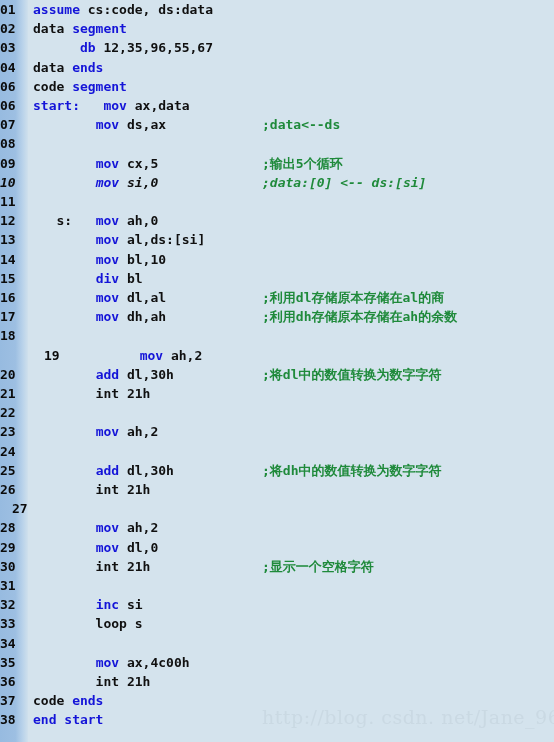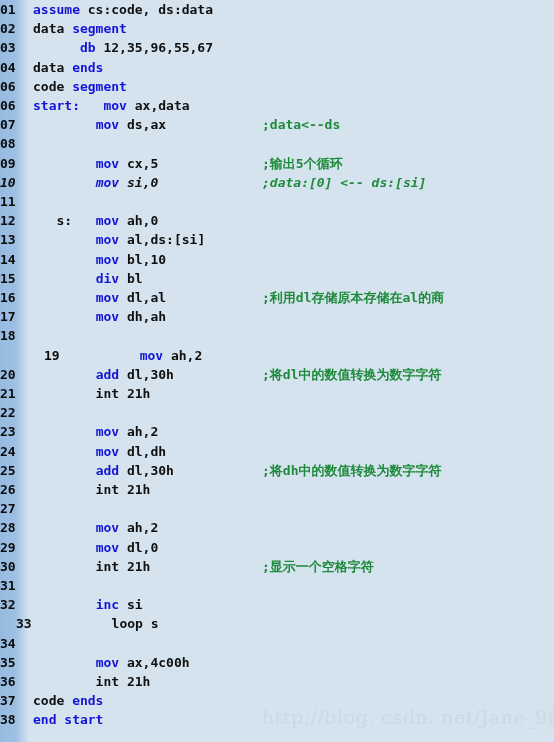--- a/index.html
+++ b/index.html
@@ -93,37 +93,37 @@
       <div class="code-line" style="top: 115.2px; position: absolute; left: 0px; width: 554px;"><span class="ln">07</span><span class="src"><span class="pl">        </span><span class="kw">mov</span><span class="pl"> ds,ax</span></span><span class="cmt">;data&lt;--ds</span></div>
       <div class="code-line" style="top: 134.4px; position: absolute; left: 0px; width: 554px;"><span class="ln">08</span><span class="src"></span></div>
       <div class="code-line" style="top: 153.6px; position: absolute; left: 0px; width: 554px;"><span class="ln">09</span><span class="src"><span class="pl">        </span><span class="kw">mov</span><span class="pl"> cx,5</span></span><span class="cmt cn">;输出5个循环</span></div>
       <div class="code-line" style="top: 172.8px; position: absolute; left: 0px; width: 468px; font-style: italic;"><span class="ln">10</span><span class="src"><span class="pl">        </span><span class="kw">mov</span><span class="pl"> si,0</span></span><span class="cmt">;data:[0] &lt;-- ds:[si]</span></div>
       <div class="code-line" style="top: 192px; position: absolute; left: 0px; width: 554px;"><span class="ln">11</span><span class="src"></span></div>
       <div class="code-line" style="top: 211.2px; position: absolute; left: 0px; width: 554px;"><span class="ln">12</span><span class="src"><span class="pl">   s:   </span><span class="kw">mov</span><span class="pl"> ah,0</span></span></div>
       <div class="code-line" style="top: 230.4px; position: absolute; left: 0px; width: 554px;"><span class="ln">13</span><span class="src"><span class="pl">        </span><span class="kw">mov</span><span class="pl"> al,ds:[si]</span></span></div>
       <div class="code-line" style="top: 249.6px; position: absolute; left: 0px; width: 468px;"><span class="ln">14</span><span class="src"><span class="pl">        </span><span class="kw">mov</span><span class="pl"> bl,10</span></span></div>
       <div class="code-line" style="top: 268.8px; position: absolute; left: 0px; width: 554px;"><span class="ln">15</span><span class="src"><span class="pl">        </span><span class="kw">div</span><span class="pl"> bl</span></span></div>
       <div class="code-line" style="top: 288px; position: absolute; left: 0px; width: 554px;"><span class="ln">16</span><span class="src"><span class="pl">        </span><span class="kw">mov</span><span class="pl"> dl,al</span></span><span class="cmt cn">;利用dl存储原本存储在al的商</span></div>
-      <div class="code-line" style="top: 307.2px; position: absolute; left: 0px; width: 554px;"><span class="ln">17</span><span class="src"><span class="pl">        </span><span class="kw">mov</span><span class="pl"> dh,ah</span></span></div>
+      <div class="code-line" style="top: 307.2px; position: absolute; left: 0px; width: 554px;"><span class="ln">17</span><span class="src"><span class="pl">        </span><span class="kw">mov</span><span class="pl"> dh,ah</span></span><span class="cmt cn">;利用dh存储原本存储在ah的余数</span></div>
       <div class="code-line" style="top: 326.4px; position: absolute; left: 0px; width: 554px;"><span class="ln">18</span><span class="src"></span></div>
       <div class="code-line" style="top: 345.6px; position: absolute; left: 0px; width: 554px; margin-left: 44px;"><span class="ln">19</span><span class="src"><span class="pl">        </span><span class="kw">mov</span><span class="pl"> ah,2</span></span></div>
       <div class="code-line" style="top: 364.8px; position: absolute; left: 0px; width: 554px;"><span class="ln">20</span><span class="src"><span class="pl">        </span><span class="kw">add</span><span class="pl"> dl,30h</span></span><span class="cmt cn">;将dl中的数值转换为数字字符</span></div>
       <div class="code-line" style="top: 384px; position: absolute; left: 0px; width: 554px;"><span class="ln">21</span><span class="src"><span class="pl">        int 21h</span></span></div>
       <div class="code-line" style="top: 403.2px; position: absolute; left: 0px; width: 554px;"><span class="ln">22</span><span class="src"></span></div>
       <div class="code-line" style="top: 422.4px; position: absolute; left: 0px; width: 554px;"><span class="ln">23</span><span class="src"><span class="pl">        </span><span class="kw">mov</span><span class="pl"> ah,2</span></span></div>
-      <div class="code-line" style="top: 441.6px; position: absolute; left: 0px; width: 554px;"><span class="ln">24</span><span class="src"><span class="pl">        </span><span class="kw">mov</span><span class="pl"> dl,dh</span></span></div>
+      <div class="code-line" style="top: 441.6px; position: absolute; left: 0px; width: 554px;"><span class="ln">24</span></div>
       <div class="code-line" style="top: 460.8px; position: absolute; left: 0px; width: 554px;"><span class="ln">25</span><span class="src"><span class="pl">        </span><span class="kw">add</span><span class="pl"> dl,30h</span></span><span class="cmt cn">;将dh中的数值转换为数字字符</span></div>
       <div class="code-line" style="top: 480px; position: absolute; left: 0px; width: 554px;"><span class="ln">26</span><span class="src"><span class="pl">        int 21h</span></span></div>
-      <div class="code-line" style="top: 499.2px; position: absolute; left: 0px; width: 498px;"><span class="ln">27</span><span class="src"></span></div>
+      <div class="code-line" style="top: 499.2px; position: absolute; left: 12px; width: 498px;"><span class="ln">27</span><span class="src"></span></div>
       <div class="code-line" style="top: 518.4px; position: absolute; left: 0px; width: 554px;"><span class="ln">28</span><span class="src"><span class="pl">        </span><span class="kw">mov</span><span class="pl"> ah,2</span></span></div>
       <div class="code-line" style="top: 537.6px; position: absolute; left: 0px; width: 554px;"><span class="ln">29</span><span class="src"><span class="pl">        </span><span class="kw">mov</span><span class="pl"> dl,0</span></span></div>
       <div class="code-line" style="top: 556.8px; position: absolute; left: 0px; width: 554px; padding-left: 48px;"><span class="ln">30</span><span class="src"><span class="pl">        int 21h</span></span><span class="cmt cn">;显示一个空格字符</span></div>
       <div class="code-line" style="top: 576px; position: absolute; left: 0px; width: 554px;"><span class="ln">31</span><span class="src"></span></div>
       <div class="code-line" style="top: 595.2px; position: absolute; left: 0px; width: 554px;"><span class="ln">32</span><span class="src"><span class="pl">        </span><span class="kw">inc</span><span class="pl"> si</span></span></div>
-      <div class="code-line" style="top: 614.4px; position: absolute; left: 16px; width: 468px;"><span class="ln">33</span><span class="src"><span class="pl">        loop s</span></span></div>
+      <div class="code-line" style="top: 614.4px; position: absolute; left: 0px; width: 468px;"><span class="ln">33</span><span class="src"><span class="pl">        loop s</span></span></div>
       <div class="code-line" style="top: 633.6px; position: absolute; left: 0px; width: 554px;"><span class="ln">34</span><span class="src"></span></div>
       <div class="code-line" style="top: 652.8px; position: absolute; left: 0px; width: 554px;"><span class="ln">35</span><span class="src"><span class="pl">        </span><span class="kw">mov</span><span class="pl"> ax,4c00h</span></span></div>
       <div class="code-line" style="top: 672px; position: absolute; left: 0px; width: 554px;"><span class="ln">36</span><span class="src"><span class="pl">        int 21h</span></span></div>
       <div class="code-line" style="top: 691.2px; position: absolute; left: 0px; width: 510px;"><span class="ln">37</span><span class="src"><span class="pl">code </span><span class="kw">ends</span></span></div>
       <div class="code-line" style="top: 710.4px; position: absolute; left: 0px; width: 554px;"><span class="ln">38</span><span class="src"><span class="kw">end start</span></span></div>
     </div>
   <div id="watermark">http://blog. csdn. net/Jane_96</div>
 </div>
 
 </body></html>

